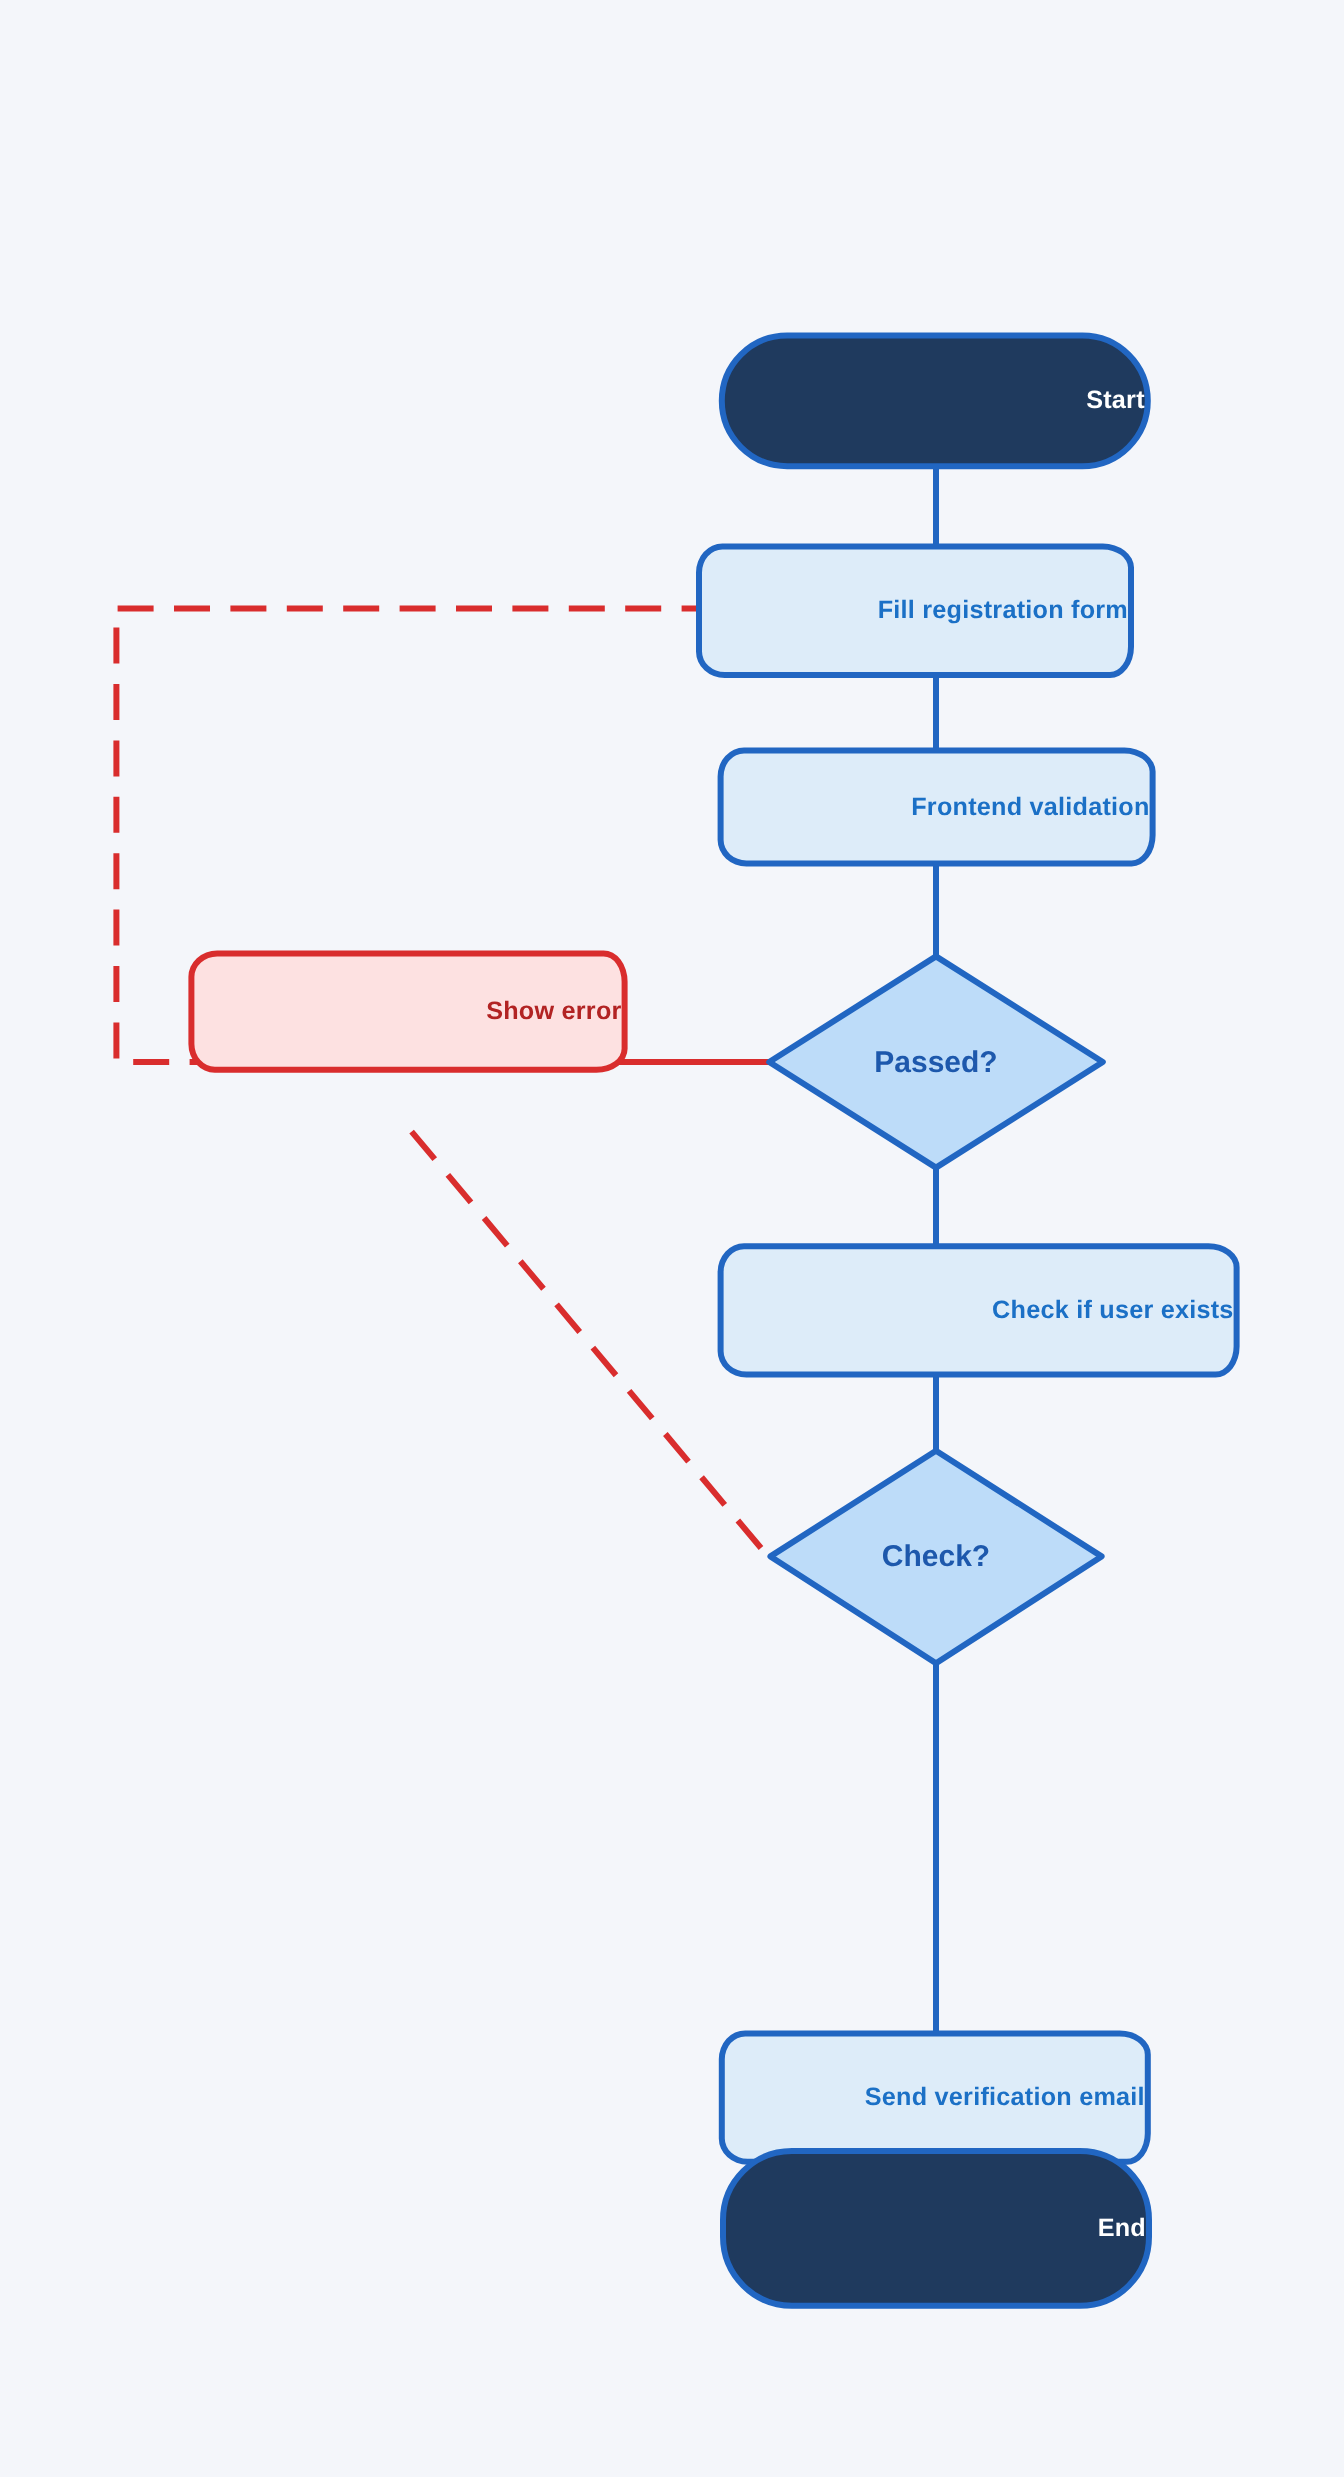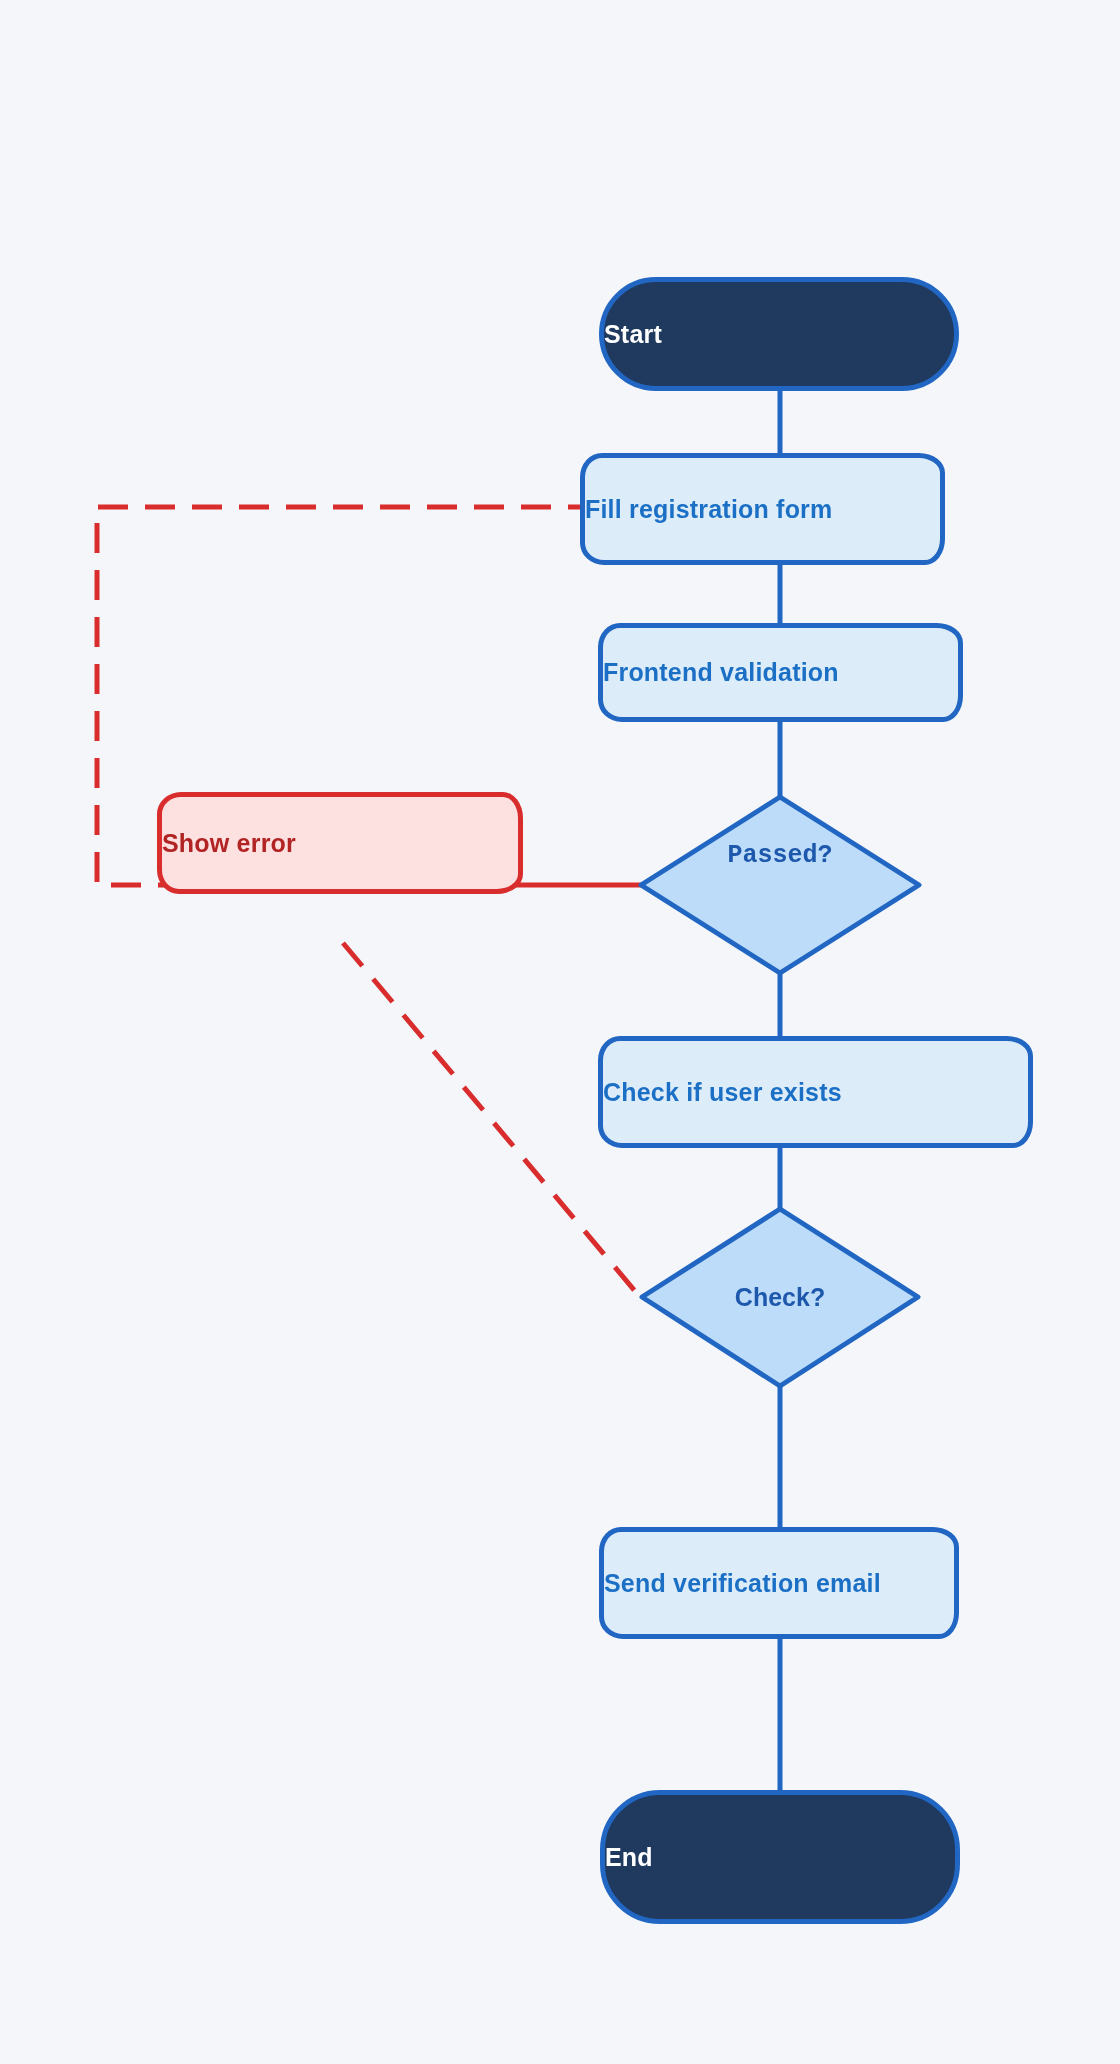--- a/index.html
+++ b/index.html
@@ -39,23 +39,23 @@
     fill: var(--diamond-fill, #bddcf9);
     stroke: var(--blue-border, #2166c2);
     stroke-width: 5;
     stroke-linejoin: round;
   }
   .node {
     position: absolute;
     box-sizing: border-box;
     display: flex;
     align-items: center;
-    justify-content: flex-start;
+    justify-content: flex-end;
     font-weight: 700;
-    font-size: 25px;
+    font-size: 21px;
     text-align: center;
     letter-spacing: 0.2px;
   }
   .node.terminator {
     background: var(--terminal-fill, #1f3a5e);
     border: 5px solid var(--blue-border, #2166c2);
     border-radius: 60px;
     color: var(--terminal-text, #ffffff);
   }
   .node.process {
@@ -105,34 +105,34 @@
   </div>
 
   <div class="node process" style="left:580px; top:453px; width:365px; height:112px;">
     <span>Fill registration form</span>
   </div>
 
   <div class="node process" style="left:598px; top:623px; width:365px; height:99px;">
     <span>Frontend validation</span>
   </div>
 
-  <div class="diamond-label" style="left:641px; top:767px; width:278px; height:176px;font-family:Liberation Mono, monospace;">Passed?</div>
+  <div class="diamond-label" style="left:641px; top:797px; width:278px; height:176px;">Passed?</div>
 
   <div class="node error" style="left:157px; top:792px; width:366px; height:102px;">
     <span>Show error</span>
   </div>
 
   <div class="node process" style="left:598px; top:1036px; width:435px; height:112px;">
     <span>Check if user exists</span>
   </div>
 
   <div class="diamond-label" style="left:642px; top:1209px; width:276px; height:177px;">Check?</div>
 
 
-  <div class="node process" style="left:599px; top:1527px; width:360px; height:112px;">
+  <div class="node process" style="left:599px; top:1692px; width:360px; height:112px;">
     <span>Send verification email</span>
   </div>
 
   <div class="node terminator" style="left:600px; top:1790px; width:360px; height:134px;">
     <span>End</span>
   </div>
 
 </div>
 
 </body></html>

